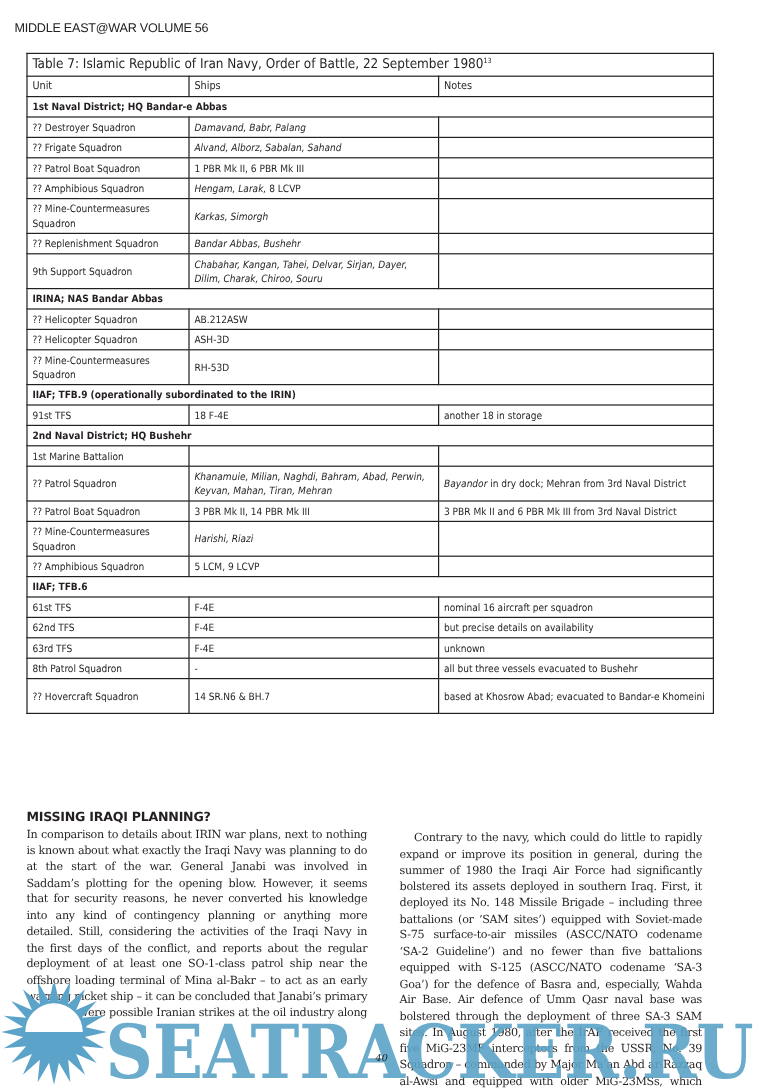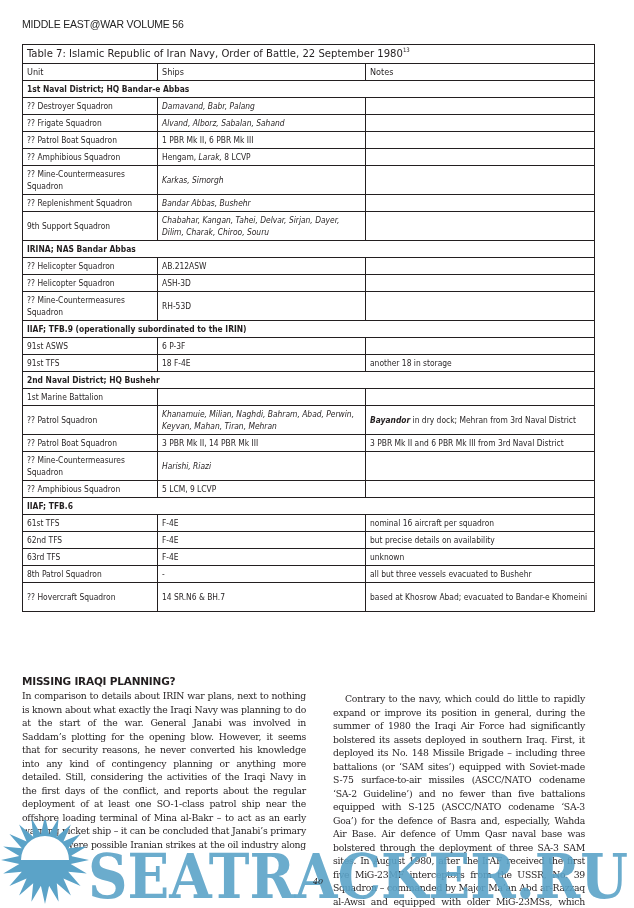--- a/index.html
+++ b/index.html
@@ -1,21 +1,21 @@
 <!DOCTYPE html>
 <html><head>
 <meta charset="utf-8">
 <style>
   html, body { margin: 0; padding: 0; }
   body {
     width: 634px; height: 908px; background: #ffffff; position: relative; overflow: hidden;
     font-family: "DejaVu Sans", sans-serif; color: #231f20;
   }
   .running-head {
-    position: absolute; left: 22px; top: 18px;
+    position: absolute; left: 12px; top: 18px;
     font-family: "Liberation Sans", sans-serif; font-size: 10.5px; letter-spacing: -0.2px; color: #222;
   }
   table.oob {
     position: absolute; left: 22px; top: 44px; width: 572px;
     border-collapse: collapse; table-layout: fixed;
     font-family: "DejaVu Sans Condensed", "DejaVu Sans", sans-serif;
     font-size: 8.4px; color: #231f20;
   }
   table.oob td {
     border: 1px solid #231f20; padding: 0 4px; vertical-align: middle;
@@ -79,21 +79,21 @@
         <td class="ital">Alvand, Alborz, Sabalan, Sahand</td>
         <td></td>
       </tr>
       <tr class="">
         <td>?? Patrol Boat Squadron</td>
         <td> 1 PBR Mk II, 6 PBR Mk III</td>
         <td></td>
       </tr>
       <tr class="">
         <td>?? Amphibious Squadron</td>
-        <td><span style="">Hengam, </span><span style="font-style: italic;">Larak, </span><span>8 LCVP</span></td>
+        <td><span style="font-style: italic;">Hengam, </span><span style="font-style: italic;">Larak, </span><span>8 LCVP</span></td>
         <td></td>
       </tr>
       <tr class="double">
         <td>?? Mine-Countermeasures Squadron</td>
         <td class="ital">Karkas, Simorgh</td>
         <td></td>
       </tr>
       <tr class="">
         <td>?? Replenishment Squadron</td>
         <td class="ital">Bandar Abbas, Bushehr</td>
@@ -117,43 +117,38 @@
         <td>ASH-3D</td>
         <td></td>
       </tr>
       <tr class="double">
         <td>?? Mine-Countermeasures Squadron</td>
         <td>RH-53D</td>
         <td></td>
       </tr>
       <tr class="section">
         <td colspan="3">IIAF; TFB.9 (operationally subordinated to the IRIN)</td>
-      </tr>
-      <tr class="">
-        <td>91st ASWS</td>
-        <td>6 P-3F</td>
-        <td></td>
       </tr>
       <tr class="">
         <td>91st TFS</td>
         <td>18 F-4E</td>
         <td>another 18 in storage</td>
       </tr>
       <tr class="section">
         <td colspan="3">2nd Naval District; HQ Bushehr</td>
       </tr>
       <tr class="">
         <td>1st Marine Battalion</td>
         <td></td>
         <td></td>
       </tr>
       <tr class="double">
         <td>?? Patrol Squadron</td>
         <td class="ital">Khanamuie, Milian, Naghdi, Bahram, Abad, Perwin, Keyvan, Mahan, Tiran, Mehran</td>
-        <td><span style="font-style: italic; font-weight: bold;">Bayandor</span><span> in dry dock; Mehran from 3rd Naval District</span></td>
+        <td><span style="font-style: italic;">Bayandor</span><span> in dry dock; Mehran from 3rd Naval District</span></td>
       </tr>
       <tr class="">
         <td>?? Patrol Boat Squadron</td>
         <td>3 PBR Mk II, 14 PBR Mk III</td>
         <td>3 PBR Mk II and 6 PBR Mk III from 3rd Naval District</td>
       </tr>
       <tr class="double">
         <td>?? Mine-Countermeasures Squadron</td>
         <td class="ital">Harishi, Riazi</td>
         <td></td>

